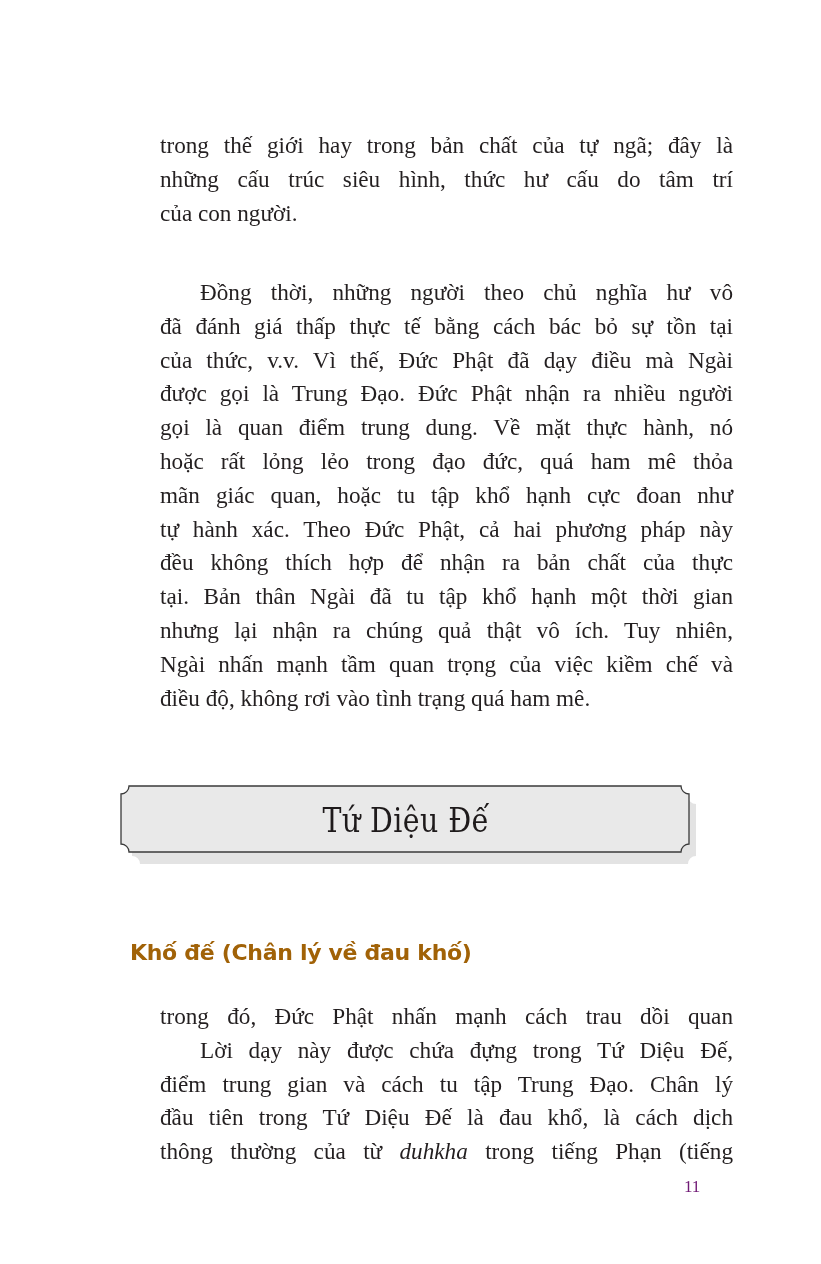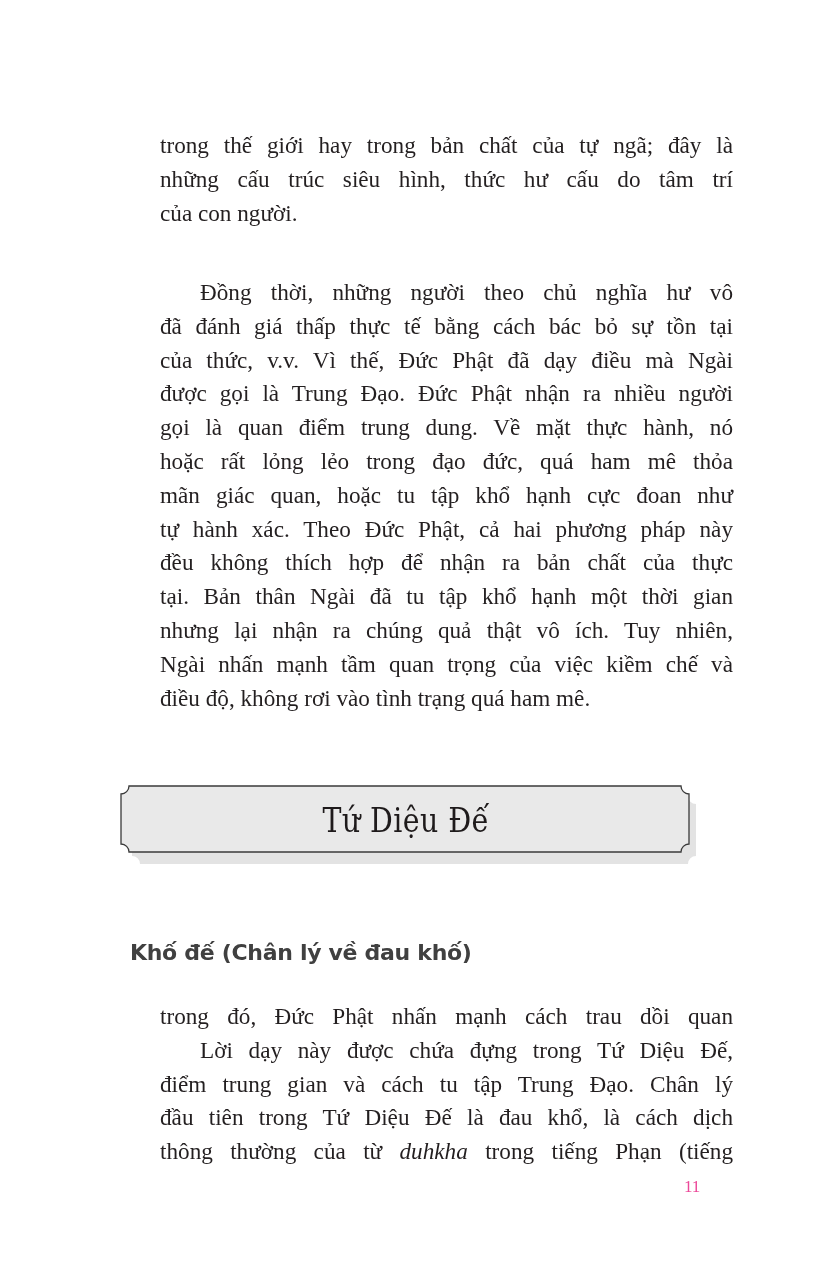--- a/index.html
+++ b/index.html
@@ -30,27 +30,27 @@
     position: absolute; left: 0; top: 0; width: 570px; height: 68px;
     display: flex; align-items: center; justify-content: center;
     font-family: "DejaVu Serif", "Liberation Serif", serif;
     font-size: 33px; letter-spacing: 0.5px; color: #1e1a1b;
     transform: scaleX(0.86);
   }
 
   .subhead {
     position: absolute; left: 130px; top: 940px;
     font-family: "DejaVu Sans", "Liberation Sans", sans-serif;
-    font-weight: bold; font-size: 22px; color: #404040;
+    font-weight: bold; font-size: 22px; color: #a16207;
     letter-spacing: -0.3px;
   }
 
   .page-number {
     position: absolute; left: 684px; top: 1177px;
-    font-family: "Liberation Serif", serif; font-size: 17px; color: #ec4899;
+    font-family: "Liberation Serif", serif; font-size: 17px; color: #701a75;
   }
 </style>
 </head>
 <body>
 
 <div class="page">
   <p class="para" id="p1">
     <span class="line">trong thế giới hay trong bản chất của tự ngã; đây là</span>
     <span class="line">những cấu trúc siêu hình, thức hư cấu do tâm trí</span>
     <span class="line last">của con người.</span>

